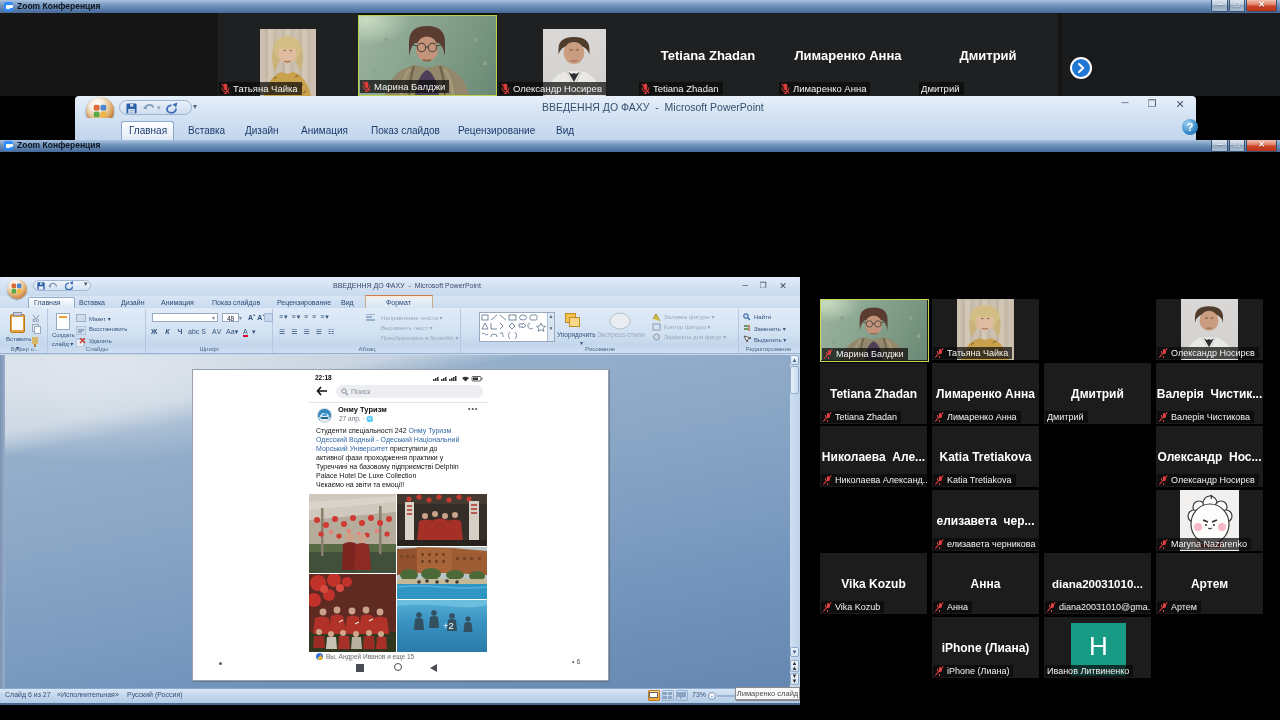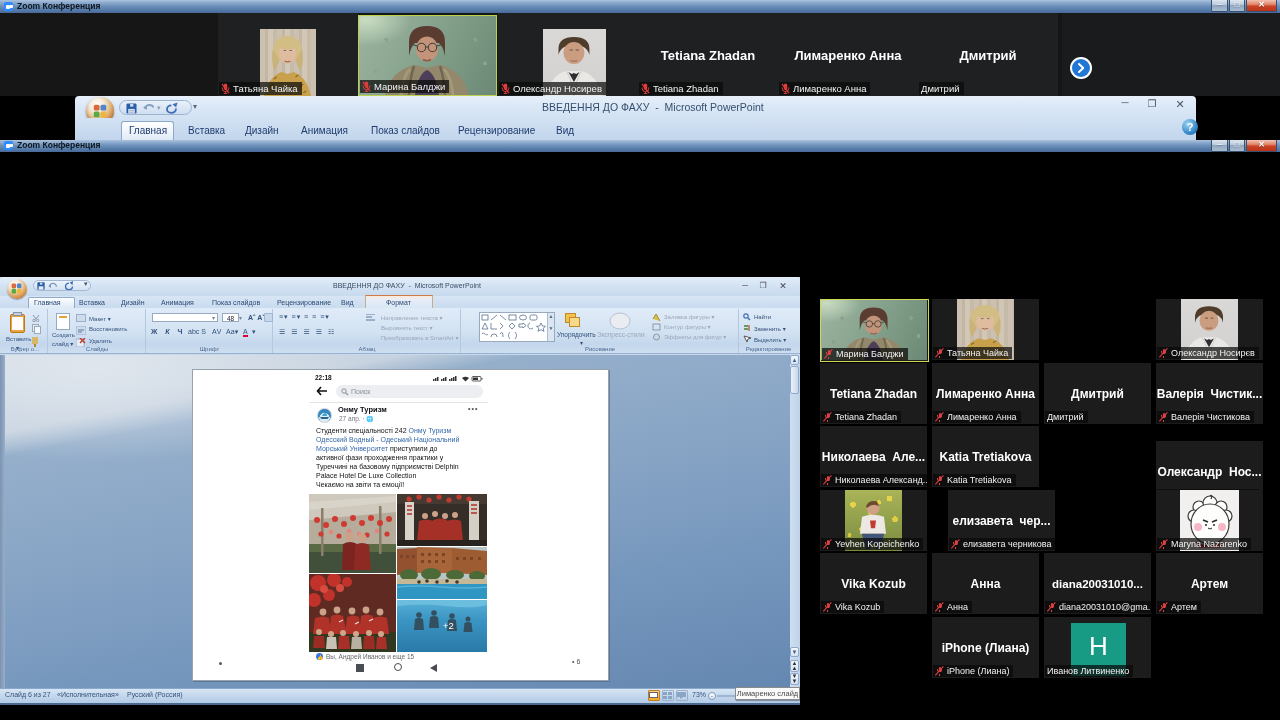--- a/index.html
+++ b/index.html
@@ -814,42 +814,31 @@
     </div>
     <div class="gtile" style="left:112px;top:127px;">
       <div class="bigname">Katia Tretiakova</div>
       <div class="vlabel"><span class="mic">
             <b></b>
             <i></i>
             <u></u>
             <s></s>
           </span>Katia Tretiakova</div>
     </div>
-    <div class="gtile" style="left:336px;top:142px;">
+    <div class="gtile" style="left:336px;top:127px;">
       <div class="bigname">Олександр&nbsp; Нос...</div>
       <div class="vlabel"><span class="mic">
             <b></b>
             <i></i>
             <u></u>
             <s></s>
           </span>Олександр Носирєв</div>
     </div>
 
-    <div class="gtile" style="left:0;top:191px;">
-      <div class="gv vid-yev" style="left:25px;width:57px;"><svg width="57" height="61" viewBox="0 0 57 64" preserveAspectRatio="none">
-            <use href="#g-yev"></use>
-          </svg></div>
-      <div class="vlabel"><span class="mic">
-            <b></b>
-            <i></i>
-            <u></u>
-            <s></s>
-          </span>Yevhen Kopeichenko</div>
-    </div>
-    <div class="gtile" style="left:128px;top:191px;">
+    <div class="gtile" style="left:112px;top:191px;">
       <div class="bigname">елизавета&nbsp; чер...</div>
       <div class="vlabel"><span class="mic">
             <b></b>
             <i></i>
             <u></u>
             <s></s>
           </span>елизавета черникова</div>
     </div>
     <div class="gtile" style="left:336px;top:191px;">
       <div class="gv" style="left:24px;width:59px;background:#f2f0ee;"></div>

